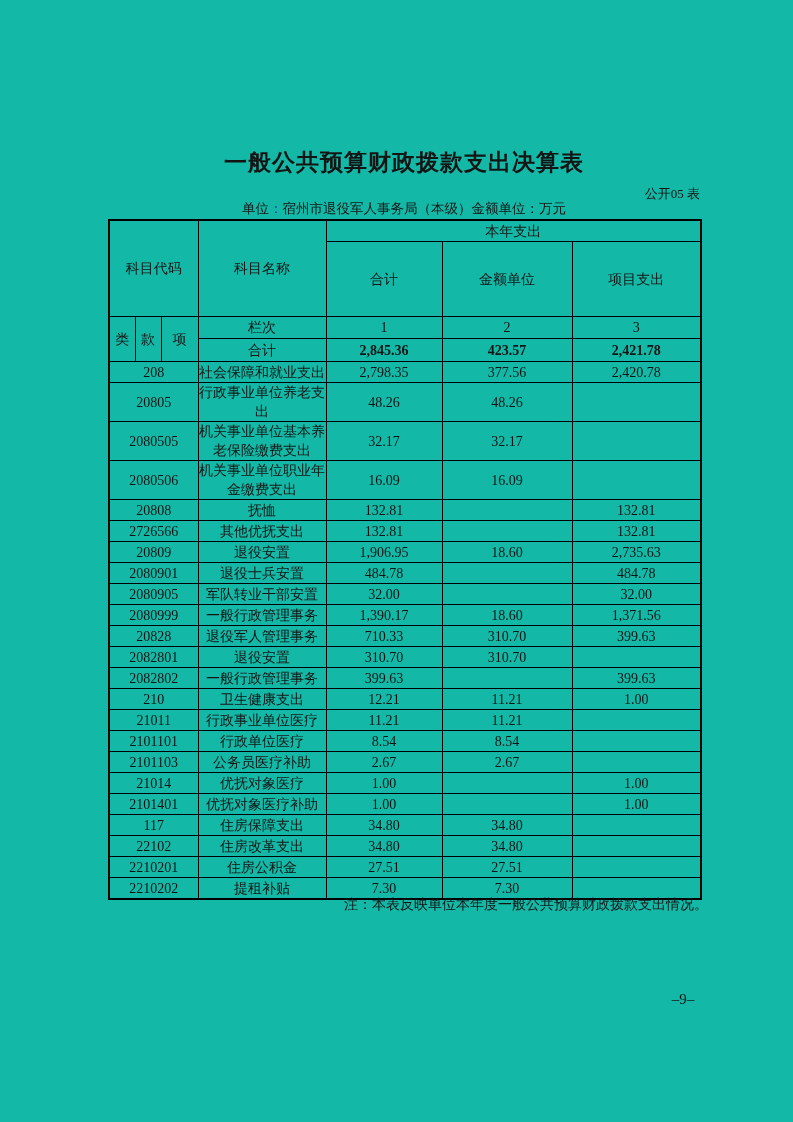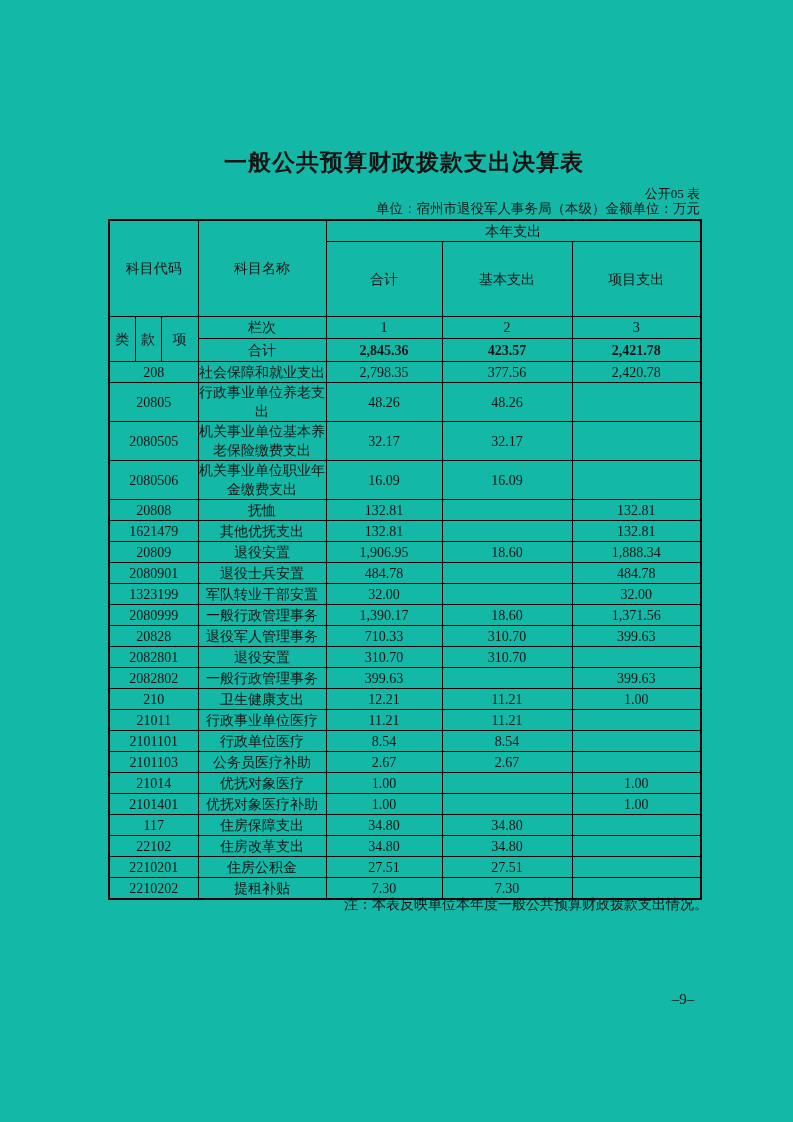--- a/index.html
+++ b/index.html
@@ -16,21 +16,21 @@
     text-align:center;
     font-family:"Liberation Sans","DejaVu Sans",sans-serif;
     font-size:23px;font-weight:bold;letter-spacing:1px;
   }
   .form-no{
     position:absolute;top:185px;left:108px;width:592px;
     text-align:right;font-size:13px;
   }
   .meta-row{
     position:absolute;top:200px;left:108px;width:592px;
-    display:flex;justify-content:flex-end;
+    display:flex;justify-content:center;
     font-size:13.5px;
   }
   .unit-colon{color:#2323d2;}
   table.fin{
     position:absolute;top:219px;left:108px;
     width:592px;border-collapse:collapse;table-layout:fixed;
     font-size:14px;
     border:2px solid #000;
   }
   table.fin td{
@@ -84,21 +84,21 @@
         <col style="width:129px">
     </colgroup>
     <tbody>
       <tr class="hr1">
         <td colspan="3" rowspan="2">科目代码</td>
         <td rowspan="2">科目名称</td>
         <td colspan="3">本年支出</td>
       </tr>
       <tr class="hr2">
         <td>合计</td>
-        <td>基本支出</td>
+        <td>金额单位</td>
         <td>项目支出</td>
       </tr>
       <tr class="hr3">
         <td rowspan="2">类</td>
         <td rowspan="2">款</td>
         <td rowspan="2">项</td>
         <td>栏次</td>
         <td>1</td>
         <td>2</td>
         <td>3</td>
@@ -139,42 +139,42 @@
         <td class="num"></td>
       </tr>
       <tr class="dr">
         <td colspan="3" class="code">20808</td>
         <td class="name">抚恤</td>
         <td class="num">132.81</td>
         <td class="num"></td>
         <td class="num">132.81</td>
       </tr>
       <tr class="dr">
-        <td colspan="3" class="code">1621479</td>
+        <td colspan="3" class="code">2726566</td>
         <td class="name">其他优抚支出</td>
         <td class="num">132.81</td>
         <td class="num"></td>
         <td class="num">132.81</td>
       </tr>
       <tr class="dr">
         <td colspan="3" class="code">20809</td>
         <td class="name">退役安置</td>
         <td class="num">1,906.95</td>
         <td class="num">18.60</td>
-        <td class="num">1,888.34</td>
+        <td class="num">2,735.63</td>
       </tr>
       <tr class="dr">
         <td colspan="3" class="code">2080901</td>
         <td class="name">退役士兵安置</td>
         <td class="num">484.78</td>
         <td class="num"></td>
         <td class="num">484.78</td>
       </tr>
       <tr class="dr">
-        <td colspan="3" class="code">1323199</td>
+        <td colspan="3" class="code">2080905</td>
         <td class="name">军队转业干部安置</td>
         <td class="num">32.00</td>
         <td class="num"></td>
         <td class="num">32.00</td>
       </tr>
       <tr class="dr">
         <td colspan="3" class="code">2080999</td>
         <td class="name">一般行政管理事务</td>
         <td class="num">1,390.17</td>
         <td class="num">18.60</td>

